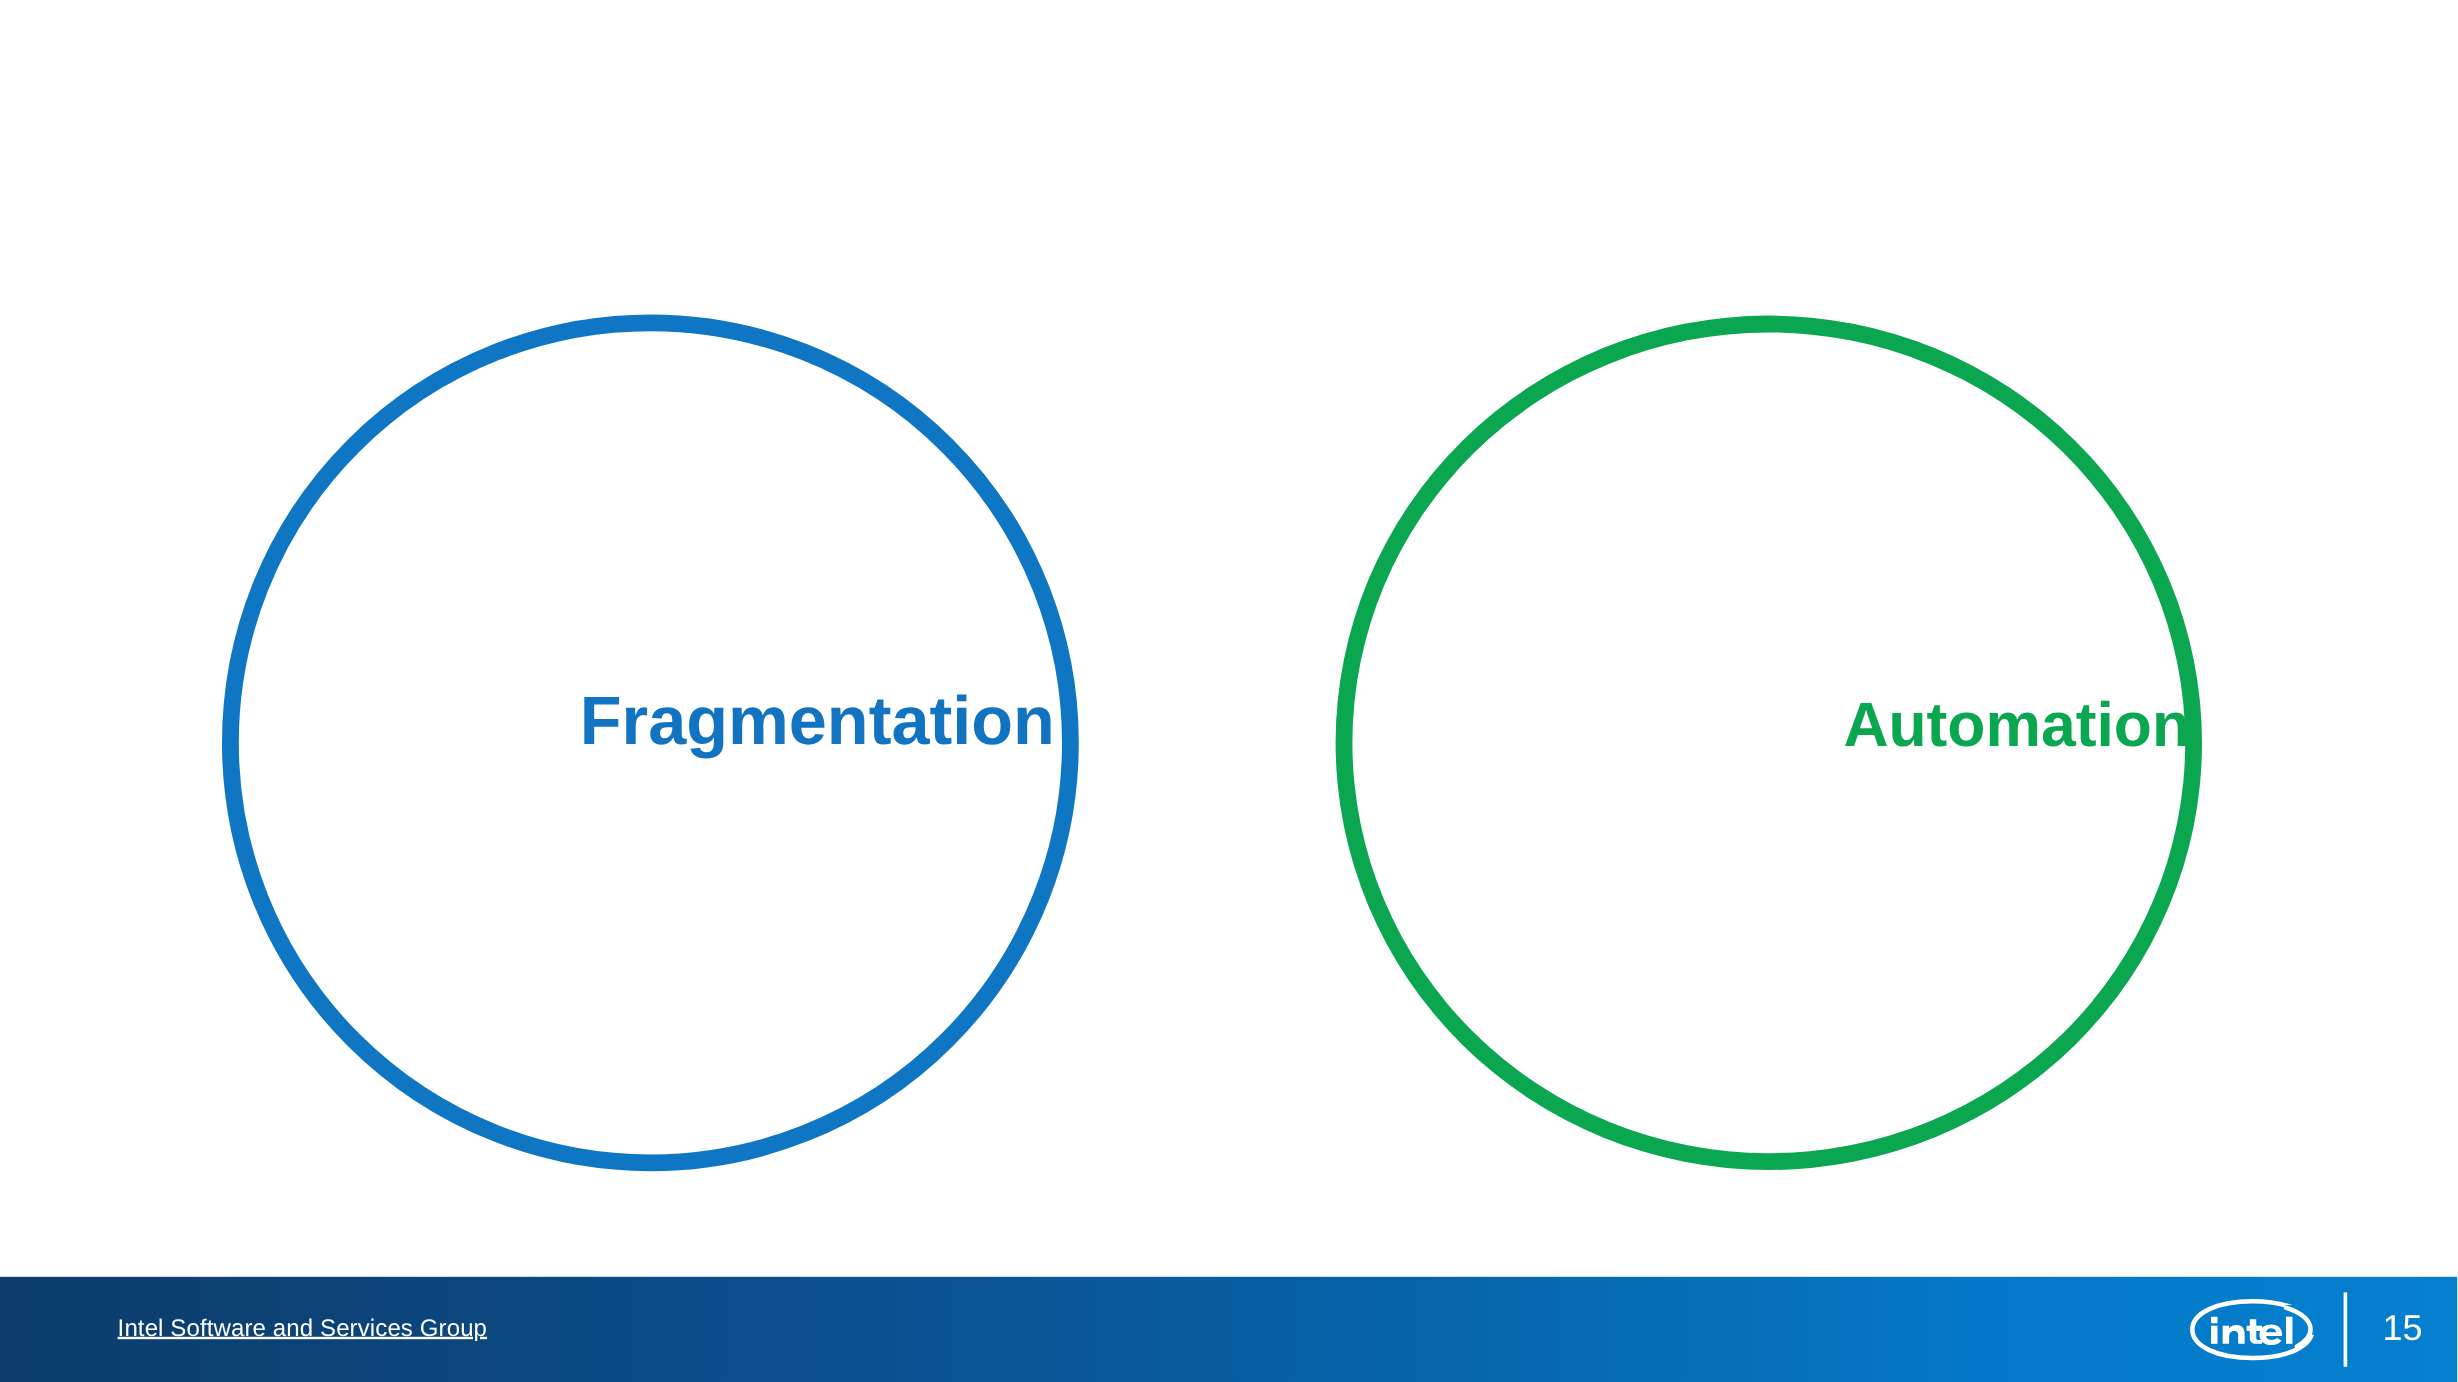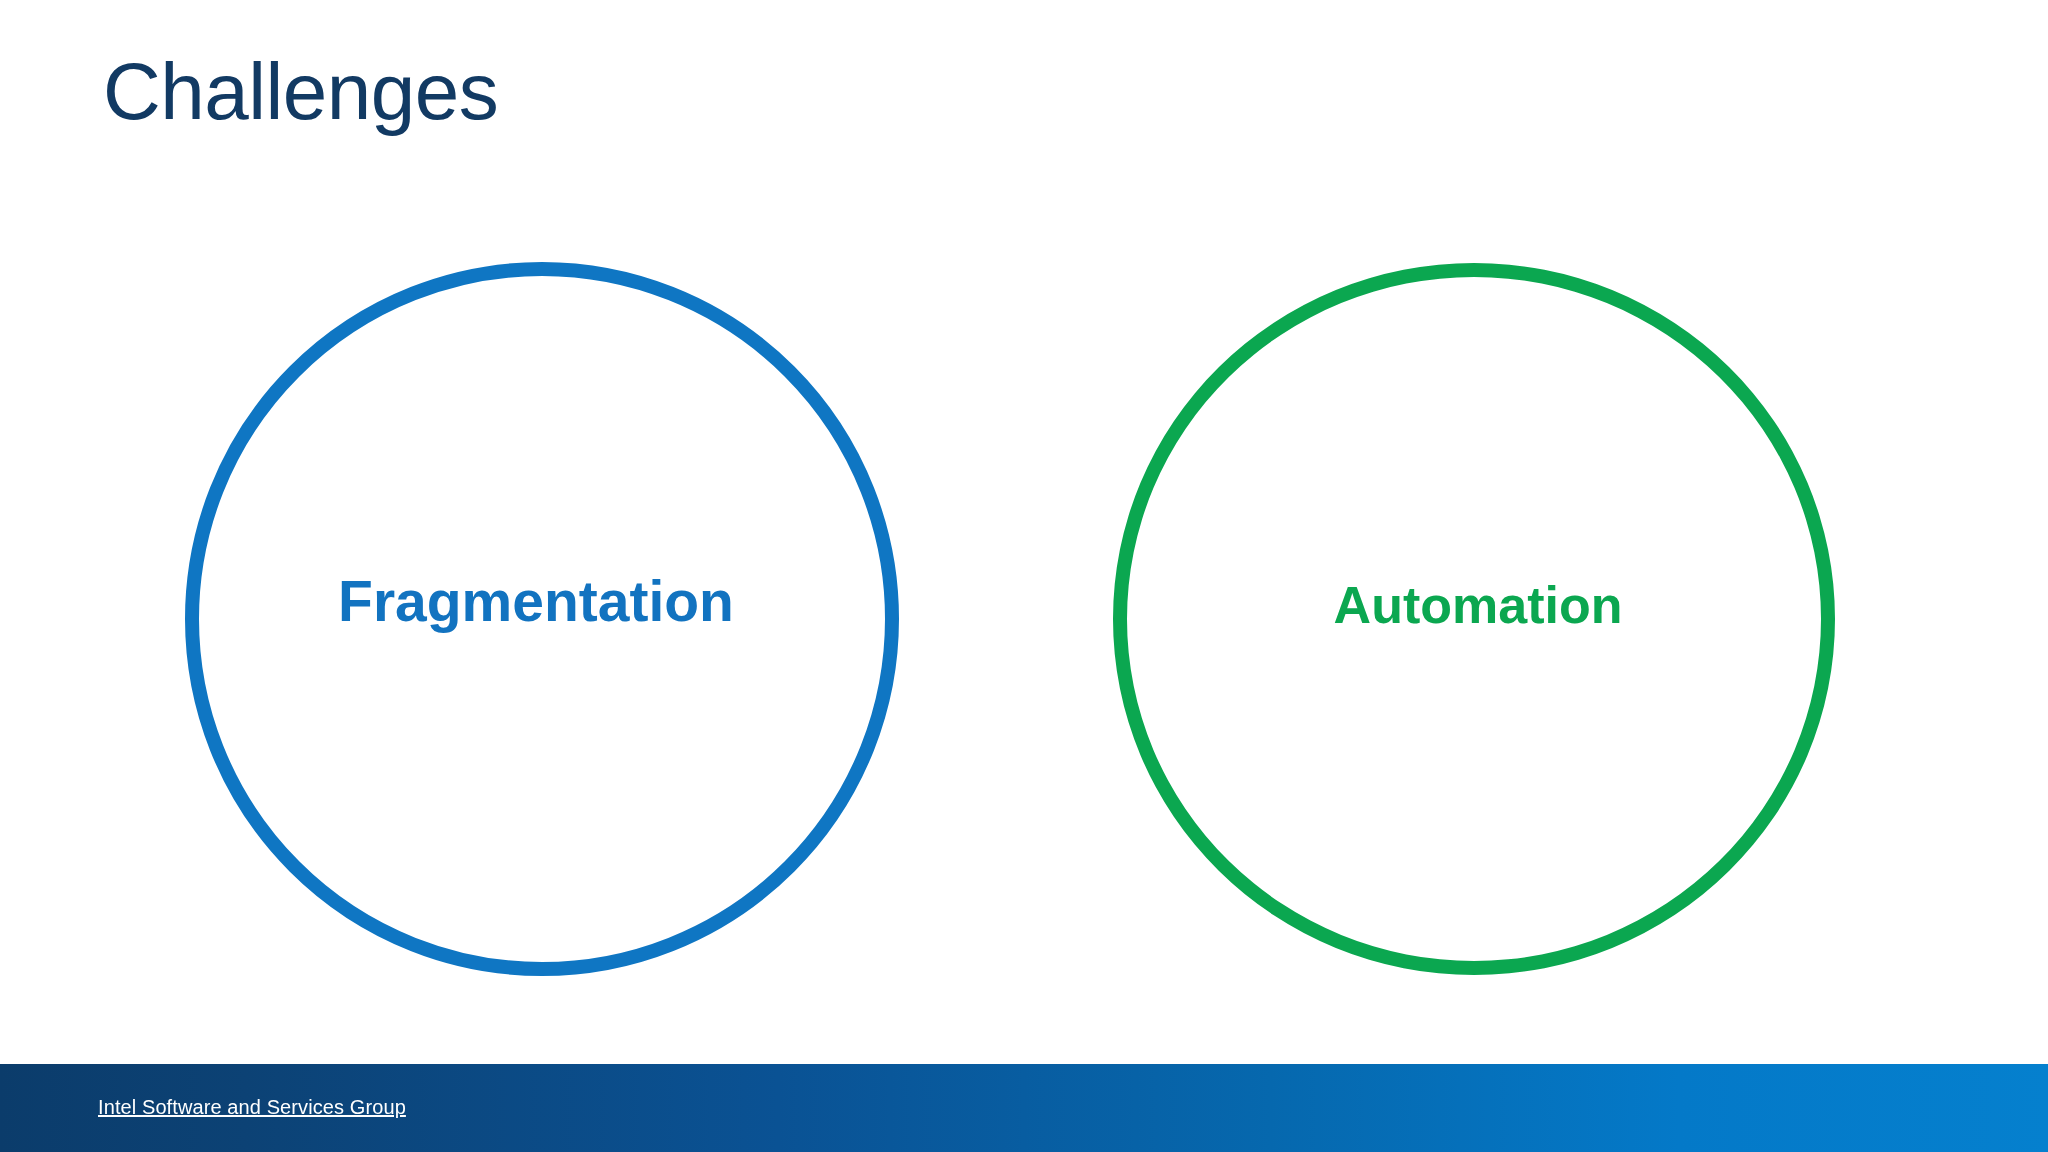--- a/index.html
+++ b/index.html
@@ -42,21 +42,21 @@
     height: 1060px;
   }
 
   .circle-node {
     position: absolute;
     border-style: solid;
     border-radius: 50%;
     box-sizing: border-box;
     display: flex;
     align-items: center;
-    justify-content: center;
+    justify-content: flex-end;
   }
 
   .circle-node.blue {
     left: 185px;
     top: 262px;
     width: 714px;
     height: 714px;
     border-width: 14px;
     border-color: #0F76C3;
   }
@@ -148,35 +148,67 @@
     text-align: center;
     font-size: 30px;
     color: #ffffff;
   }
 </style>
 </head>
 <body>
 
 <div class="slide">
 
-  <div class="slide-title">Challenges</div>
 
   <div class="circles">
 
     <div class="circle-node blue">
       <span class="circle-label">Fragmentation</span>
     </div>
 
     <div class="circle-node green">
       <span class="circle-label">Automation</span>
     </div>
 
   </div>
 
   <div class="footer-rule"></div>
 
   <div class="footer">
 
     <div class="footer-text">Intel Software and Services Group</div>
 
+    <div class="footer-right">
+
+      <span>
+        <svg class="intel-logo" viewBox="0 0 200 104" xmlns="http://www.w3.org/2000/svg">
+
+          <path d="M100 8 C154 8 193 26 193 52 C193 78 154 96 100 96 C46 96 7 78 7 52 C7 26 46 8 100 8 Z" fill="none" stroke="#ffffff" stroke-width="7"></path>
+
+          <path d="M150 14 L200 14 L200 60 L150 60 Z" fill="#0580CE"></path>
+          <path d="M152 18 C176 26 190 38 190 52 C190 62 182 71 169 78" fill="none" stroke="#ffffff" stroke-width="7" stroke-linecap="round"></path>
+
+          <g fill="#ffffff">
+
+            <rect x="36" y="32" width="10" height="10" rx="1"></rect>
+
+            <rect x="36" y="46" width="10" height="28"></rect>
+
+            <path d="M54 46 h10 v4 c3-4 7-5 11-5 c8 0 13 5 13 13 v16 h-10 V60 c0-4-2-6-6-6 c-4 0-8 3-8 8 v12 H54 Z"></path>
+
+            <path d="M96 36 h10 v10 h9 v8 h-9 v11 c0 2 1 3 3 3 h6 v6 h-9 c-7 0-10-3-10-9 V54 h-5 v-8 h5 Z"></path>
+
+            <path d="M146 62 h-25 c1 4 4 6 9 6 c4 0 6-1 8-3 l7 4 c-3 5-9 7-15 7 c-12 0-19-6-19-16 c0-10 7-16 18-16 c11 0 17 6 17 16 Z
+                     M121 56 h16 c-1-4-4-6-8-6 c-4 0-7 2-8 6 Z"></path>
+
+            <rect x="152" y="32" width="10" height="42"></rect>
+          </g>
+        </svg>
+      </span>
+
+      <span class="footer-divider"></span>
+
+      <span class="page-number">15</span>
+
+    </div>
   </div>
 
 </div>
 
 </body></html>

